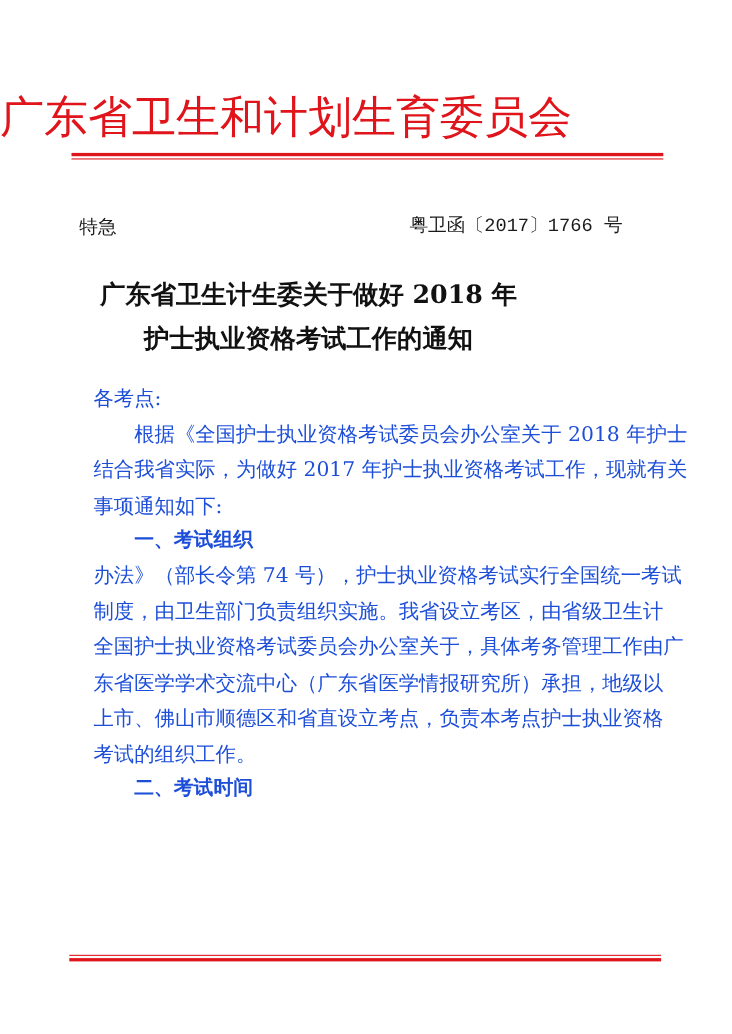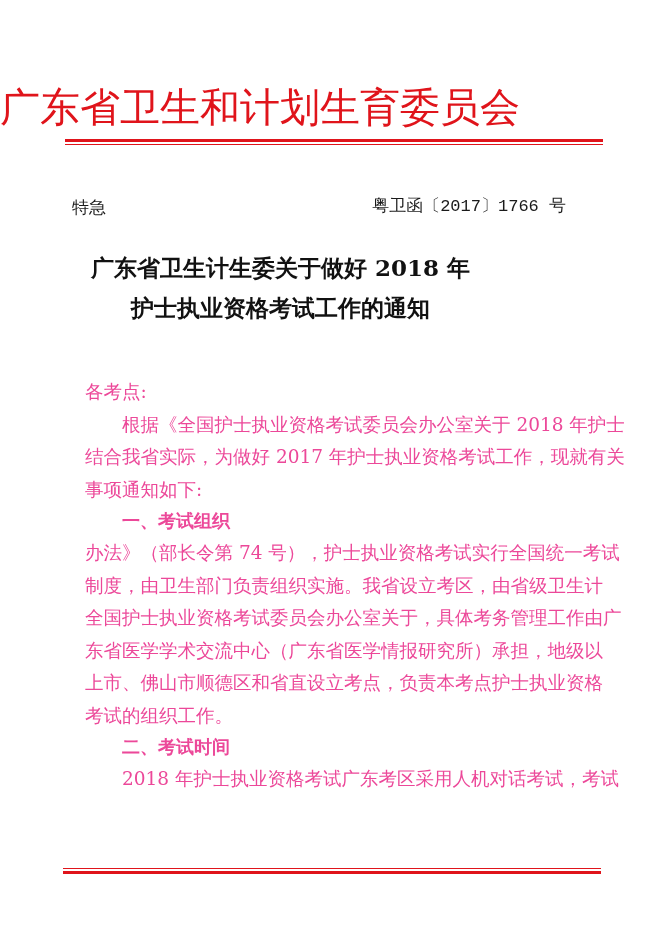--- a/index.html
+++ b/index.html
@@ -88,33 +88,33 @@
     font-weight: bold;
     font-size: 23px;
     line-height: 40px;
     top: 248px;
     color: #111;
   }
   .body {
     position: absolute;
     left: 85px;
     width: 494px;
-    top: 376px;
+    top: 347px;
     font-size: 18.5px;
     line-height: 32.5px;
     font-family: "DejaVu Serif", "Liberation Serif", serif;
-    color: #ec4899;
+    color: #1d4ed8;
   }
   .body p {
     margin: 0;
     text-align: justify;
     text-align-last: left;
   }
   .body .heading {
-    font-family: Liberation Sans, sans-serif;
+    font-family: Liberation Mono, monospace;
     font-weight: bold;
     font-size: 18px;
     text-indent: 37px;
     line-height: 31px;
   }
   .line { display: block; white-space: nowrap; }
   .line.justify { text-align: justify; text-align-last: justify; }
 </style>
 </head>
 <body>
@@ -153,23 +153,20 @@
       <span class="line justify">办法》（部长令第 74 号），护士执业资格考试实行全国统一考试</span>
       <span class="line justify">制度，由卫生部门负责组织实施。我省设立考区，由省级卫生计</span>
       <span class="line justify">全国护士执业资格考试委员会办公室关于，具体考务管理工作由广</span>
       <span class="line justify">东省医学学术交流中心（广东省医学情报研究所）承担，地级以</span>
       <span class="line justify">上市、佛山市顺德区和省直设立考点，负责本考点护士执业资格</span>
       <span class="line">考试的组织工作。</span>
     </div>
 
     <p class="heading">二、考试时间</p>
 
-    <div>
-      <span class="line justify" style="padding-left:37px;">2018 年护士执业资格考试广东考区采用人机对话考试，考试</span>
-    </div>
   </div>
 
   <div class="red-rule rule-bottom">
     <div class="thin"></div>
     <div class="thick"></div>
   </div>
 
 </div>
 
 </body></html>

